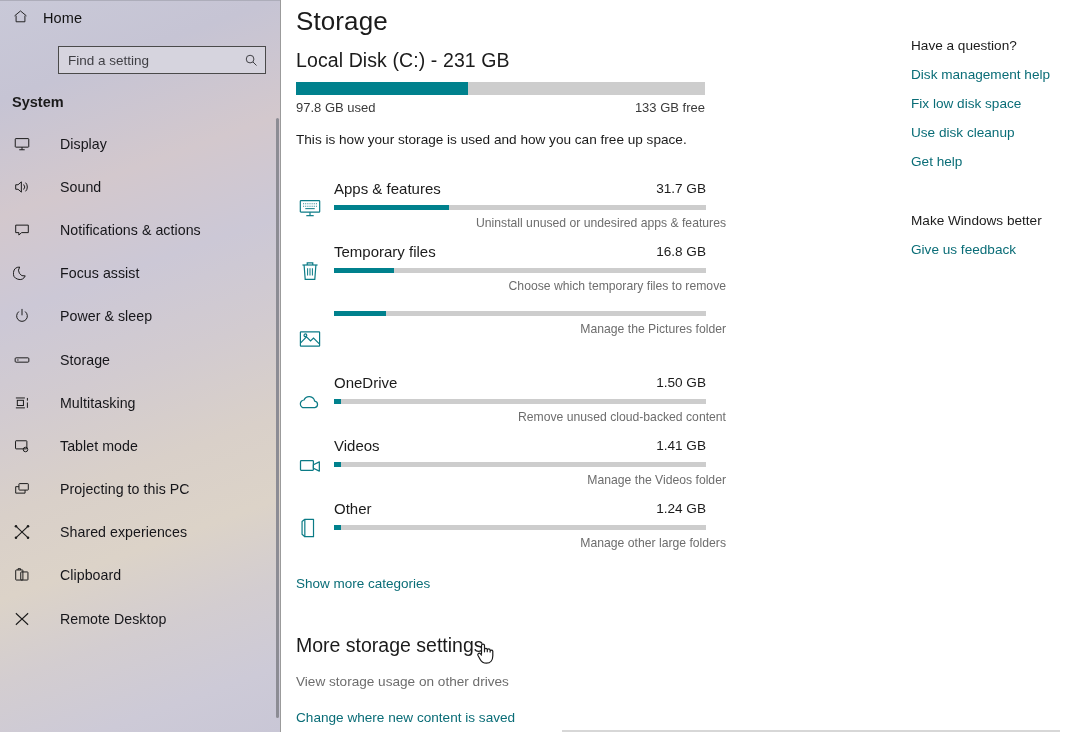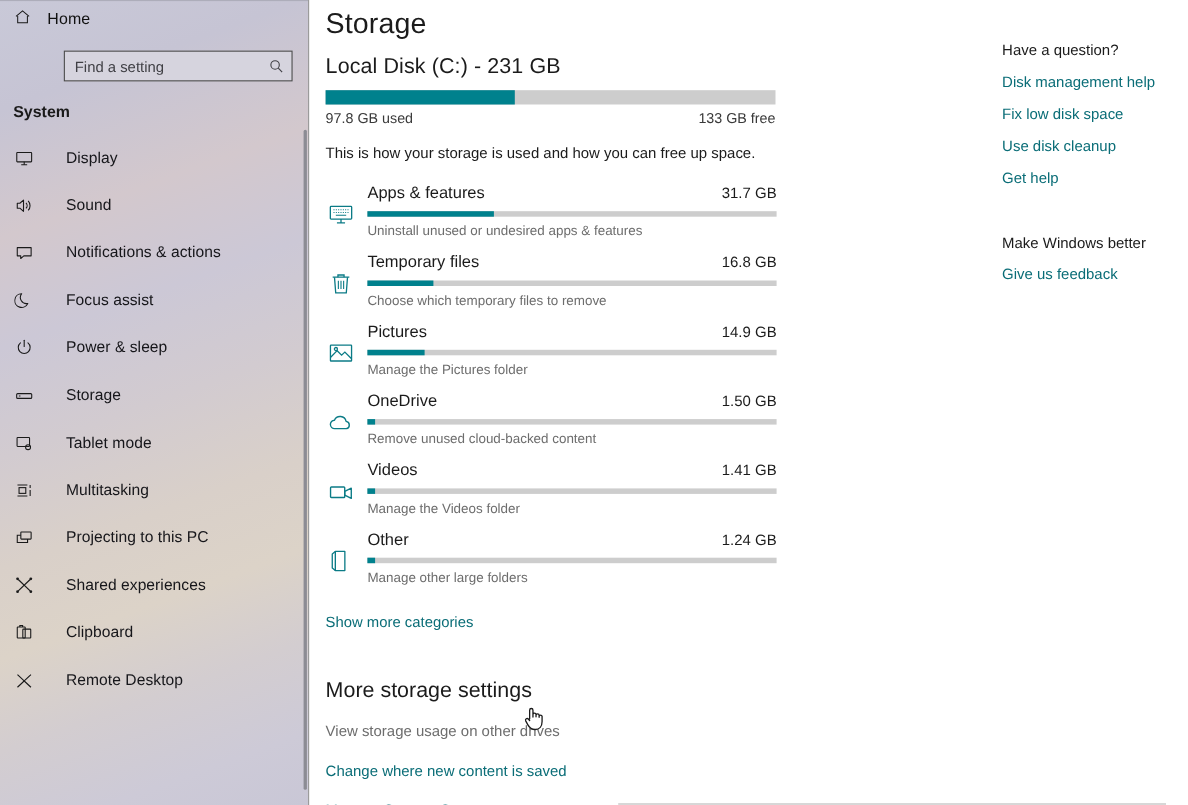--- a/index.html
+++ b/index.html
@@ -184,21 +184,21 @@
     font-size: 13px; color: #3a3a3a;
   }
 
   .intro-text {
     margin-top: 15px;
     font-size: 13.6px;
     color: #1b1b1b;
   }
 
   
-  .cat-list { margin-top: 20px; }
+  .cat-list { margin-top: 33px; }
   .cat-row {
     position: relative;
     height: 63px;
     padding-left: 38px;
   }
   .cat-icon {
     position: absolute;
     left: 0;
     top: 14px;
     width: 28px; height: 28px;
@@ -229,20 +229,21 @@
   .cat-bar-fill {
     position: absolute;
     left: 0; top: 0; bottom: 0;
     background: #00818d;
     min-width: 5px;
   }
   .cat-desc {
     margin-top: 6px;
     font-size: 12.2px;
     color: #6d6d6d;
+    text-align: right;
   }
 
   .show-more {
     display: inline-block;
     margin-top: 13px;
     font-size: 13.5px;
     color: #0a6d77;
     cursor: default;
   }
 
@@ -391,38 +392,38 @@
             <rect x="2.4" y="7.6" width="15.2" height="4.8" rx="1"></rect>
             <path d="M4.6 10h1.6"></path>
           </svg>
         </span>
         <span class="nav-label">Storage</span>
       </div>
 
       <div class="nav-item">
         <span class="nav-icon">
           <svg width="18" height="18" viewBox="0 0 20 20" fill="none" stroke="#1a1a1a" stroke-width="1.1">
-            <rect x="2.8" y="4.2" width="12.6" height="9" rx="0.6"></rect>
-            <circle cx="13.9" cy="13.9" r="2.5"></circle>
-          </svg>
-        </span>
-        <span class="nav-label">Tablet mode</span>
-      </div>
-
-      <div class="nav-item">
-        <span class="nav-icon">
-          <svg width="18" height="18" viewBox="0 0 20 20" fill="none" stroke="#1a1a1a" stroke-width="1.1">
             <path d="M3.2 4.4h10"></path>
               <path d="M3.2 15.4h10"></path>
             <rect x="4.8" y="7" width="6.8" height="5.8"></rect>
             <path d="M16 4.4v3"></path>
               <path d="M16 9.4v6"></path>
           </svg>
         </span>
         <span class="nav-label">Multitasking</span>
+      </div>
+
+      <div class="nav-item">
+        <span class="nav-icon">
+          <svg width="18" height="18" viewBox="0 0 20 20" fill="none" stroke="#1a1a1a" stroke-width="1.1">
+            <rect x="2.8" y="4.2" width="12.6" height="9" rx="0.6"></rect>
+            <circle cx="13.9" cy="13.9" r="2.5"></circle>
+          </svg>
+        </span>
+        <span class="nav-label">Tablet mode</span>
       </div>
 
       <div class="nav-item">
         <span class="nav-icon">
           <svg width="18" height="18" viewBox="0 0 20 20" fill="none" stroke="#1a1a1a" stroke-width="1.1">
             <rect x="6.6" y="4" width="10.4" height="7.2" rx="0.6"></rect>
             <path d="M6.6 7.4H3v7.2h10.4v-3.4"></path>
           </svg>
         </span>
         <span class="nav-label">Projecting to this PC</span>
@@ -530,24 +531,20 @@
         </div>
 
         <div class="cat-row">
           <span class="cat-icon">
             <svg width="24" height="24" viewBox="0 0 26 26" fill="none" stroke="#0b7b86" stroke-width="1.3">
               <rect x="2.6" y="5.2" width="20.8" height="15.6" rx="0.6"></rect>
               <path d="M2.6 17.4 9.2 10.6l4.4 4.4 3.2-3 6.6 6.6"></path>
               <circle cx="8" cy="9" r="1.5"></circle>
             </svg>
           </span>
-          <div class="cat-head">
-            <span class="cat-name">Pictures</span>
-            <span class="cat-size">14.9 GB</span>
-          </div>
           <div class="cat-bar">
             <div class="cat-bar-fill" style="width: 14%;"></div>
           </div>
           <div class="cat-desc">Manage the Pictures folder</div>
         </div>
 
         <div class="cat-row">
           <span class="cat-icon">
             <svg width="25" height="25" viewBox="0 0 26 26" fill="none" stroke="#0b7b86" stroke-width="1.3">
               <path d="M6.6 18.4a4 4 0 0 1-.3-8 5.8 5.8 0 0 1 11 1.1 3.5 3.5 0 0 1 .2 6.9z" stroke-linejoin="round"></path>

